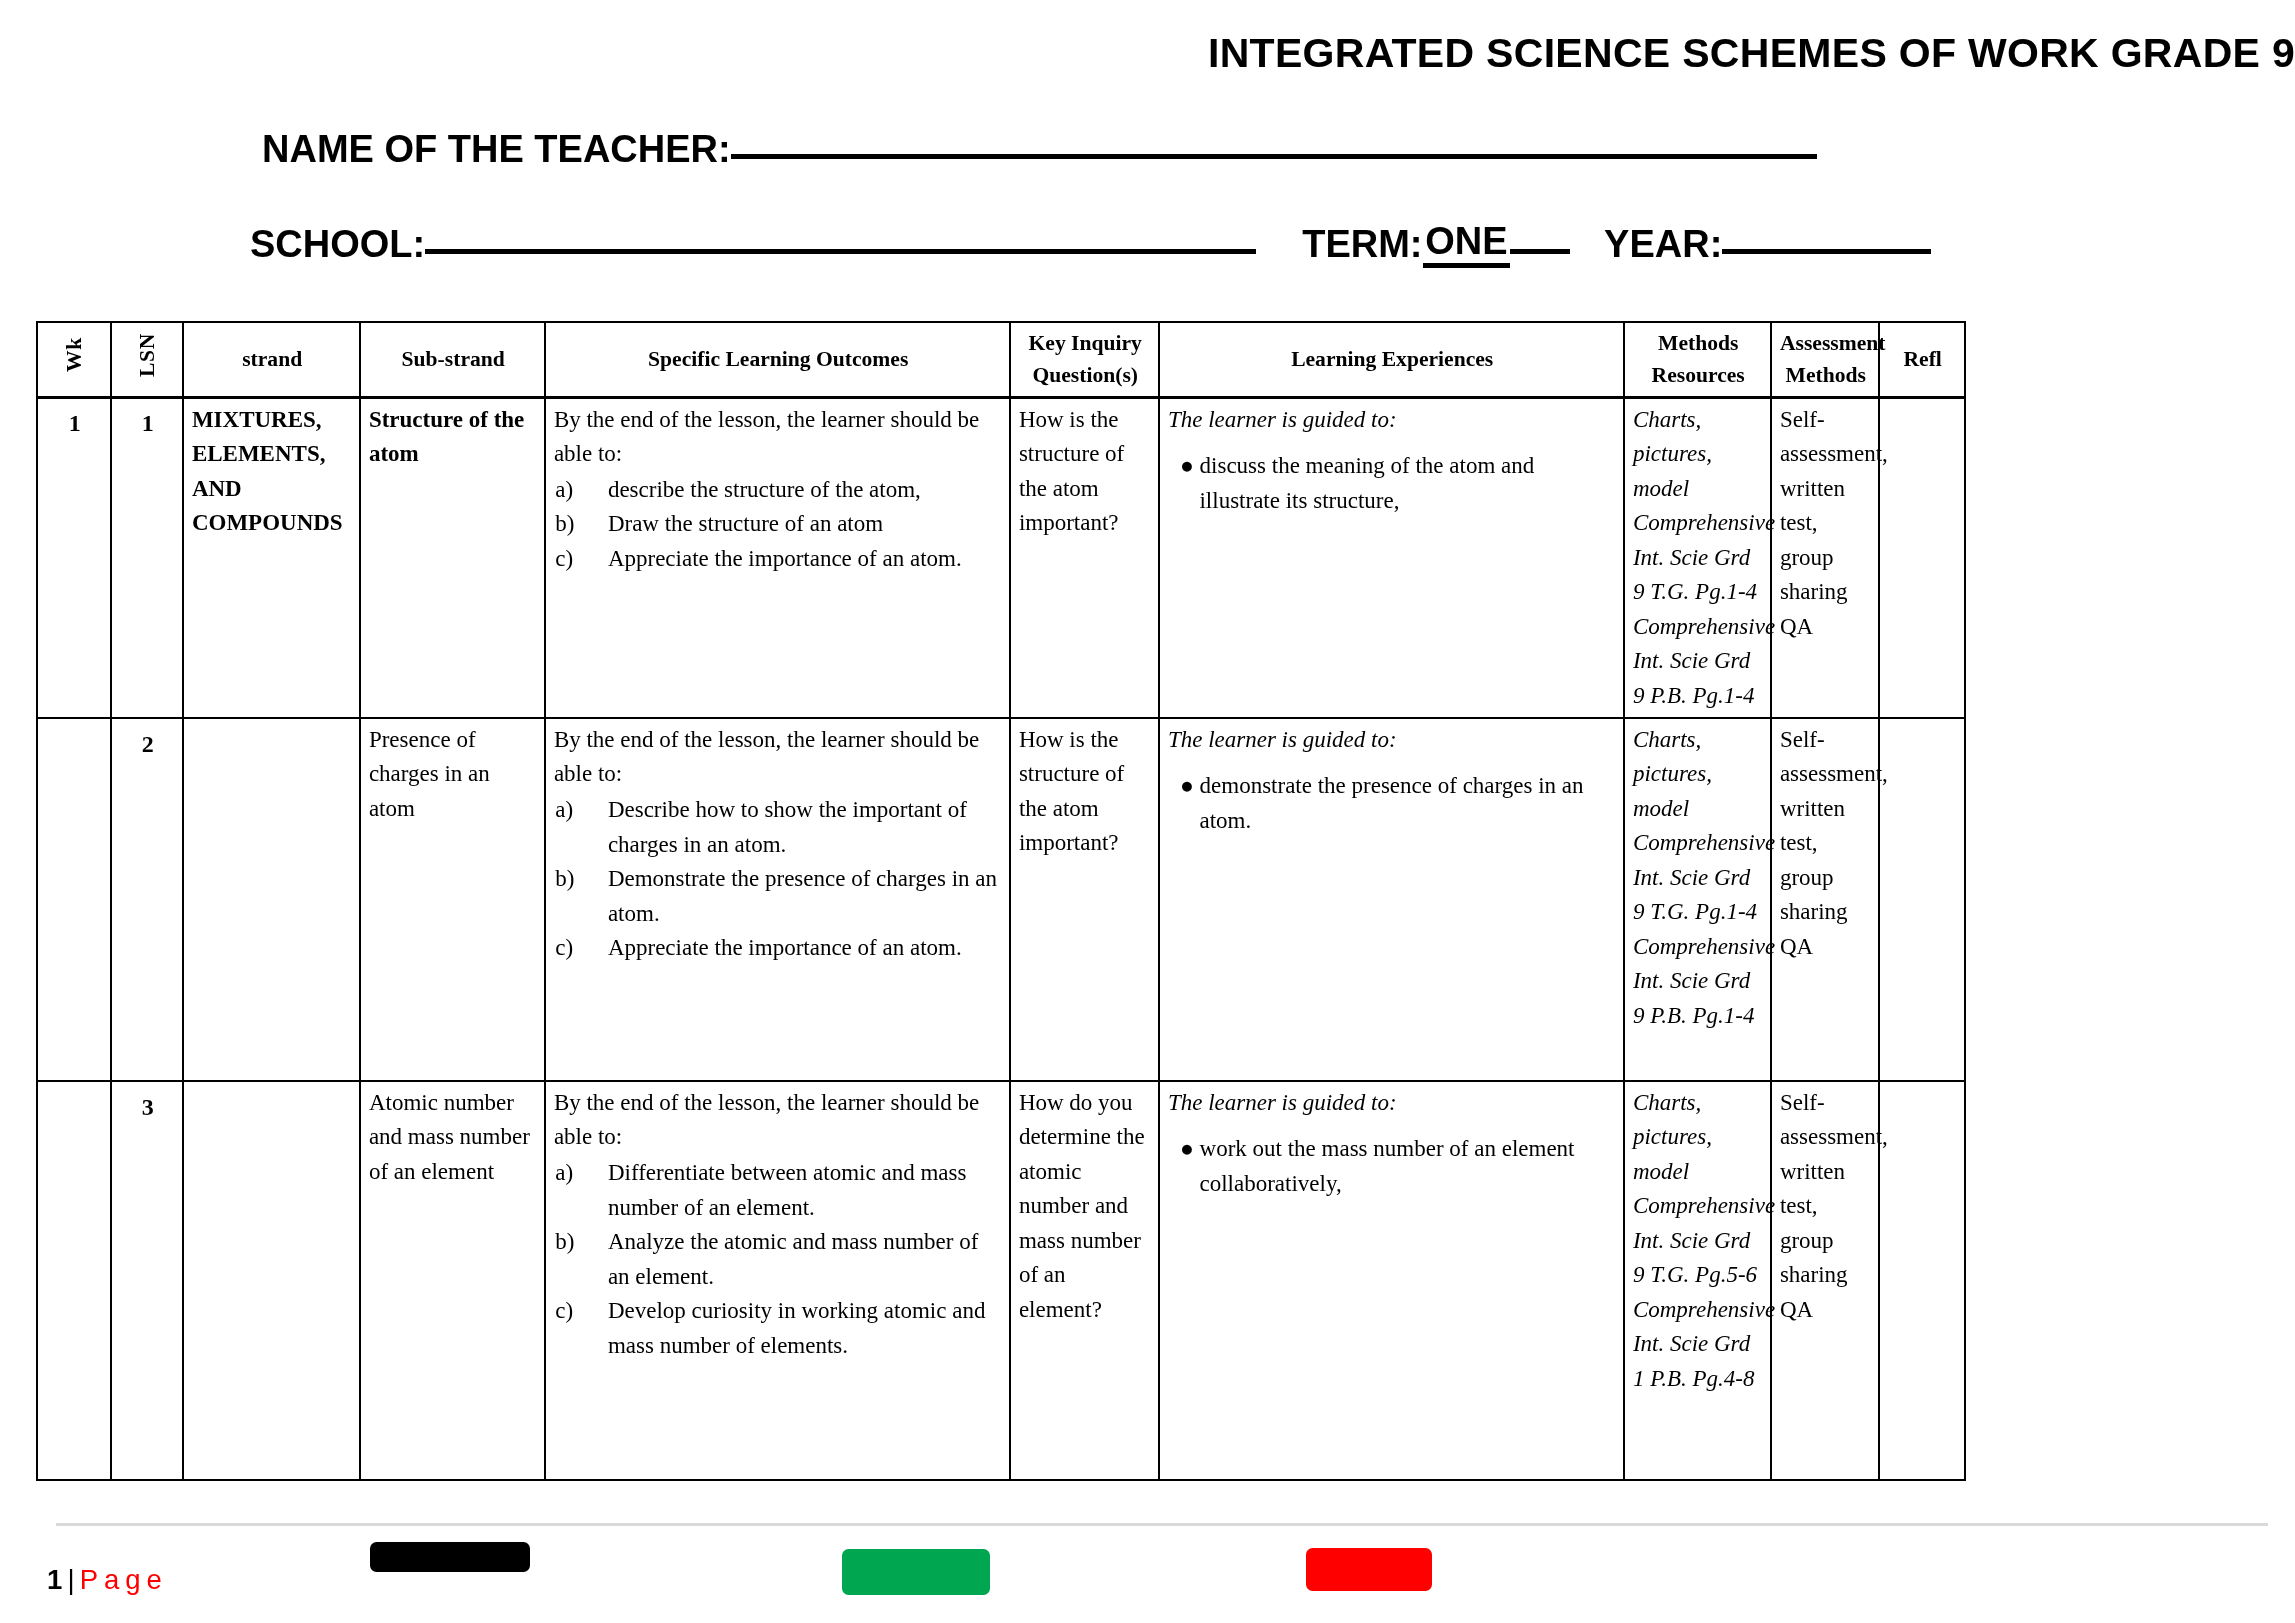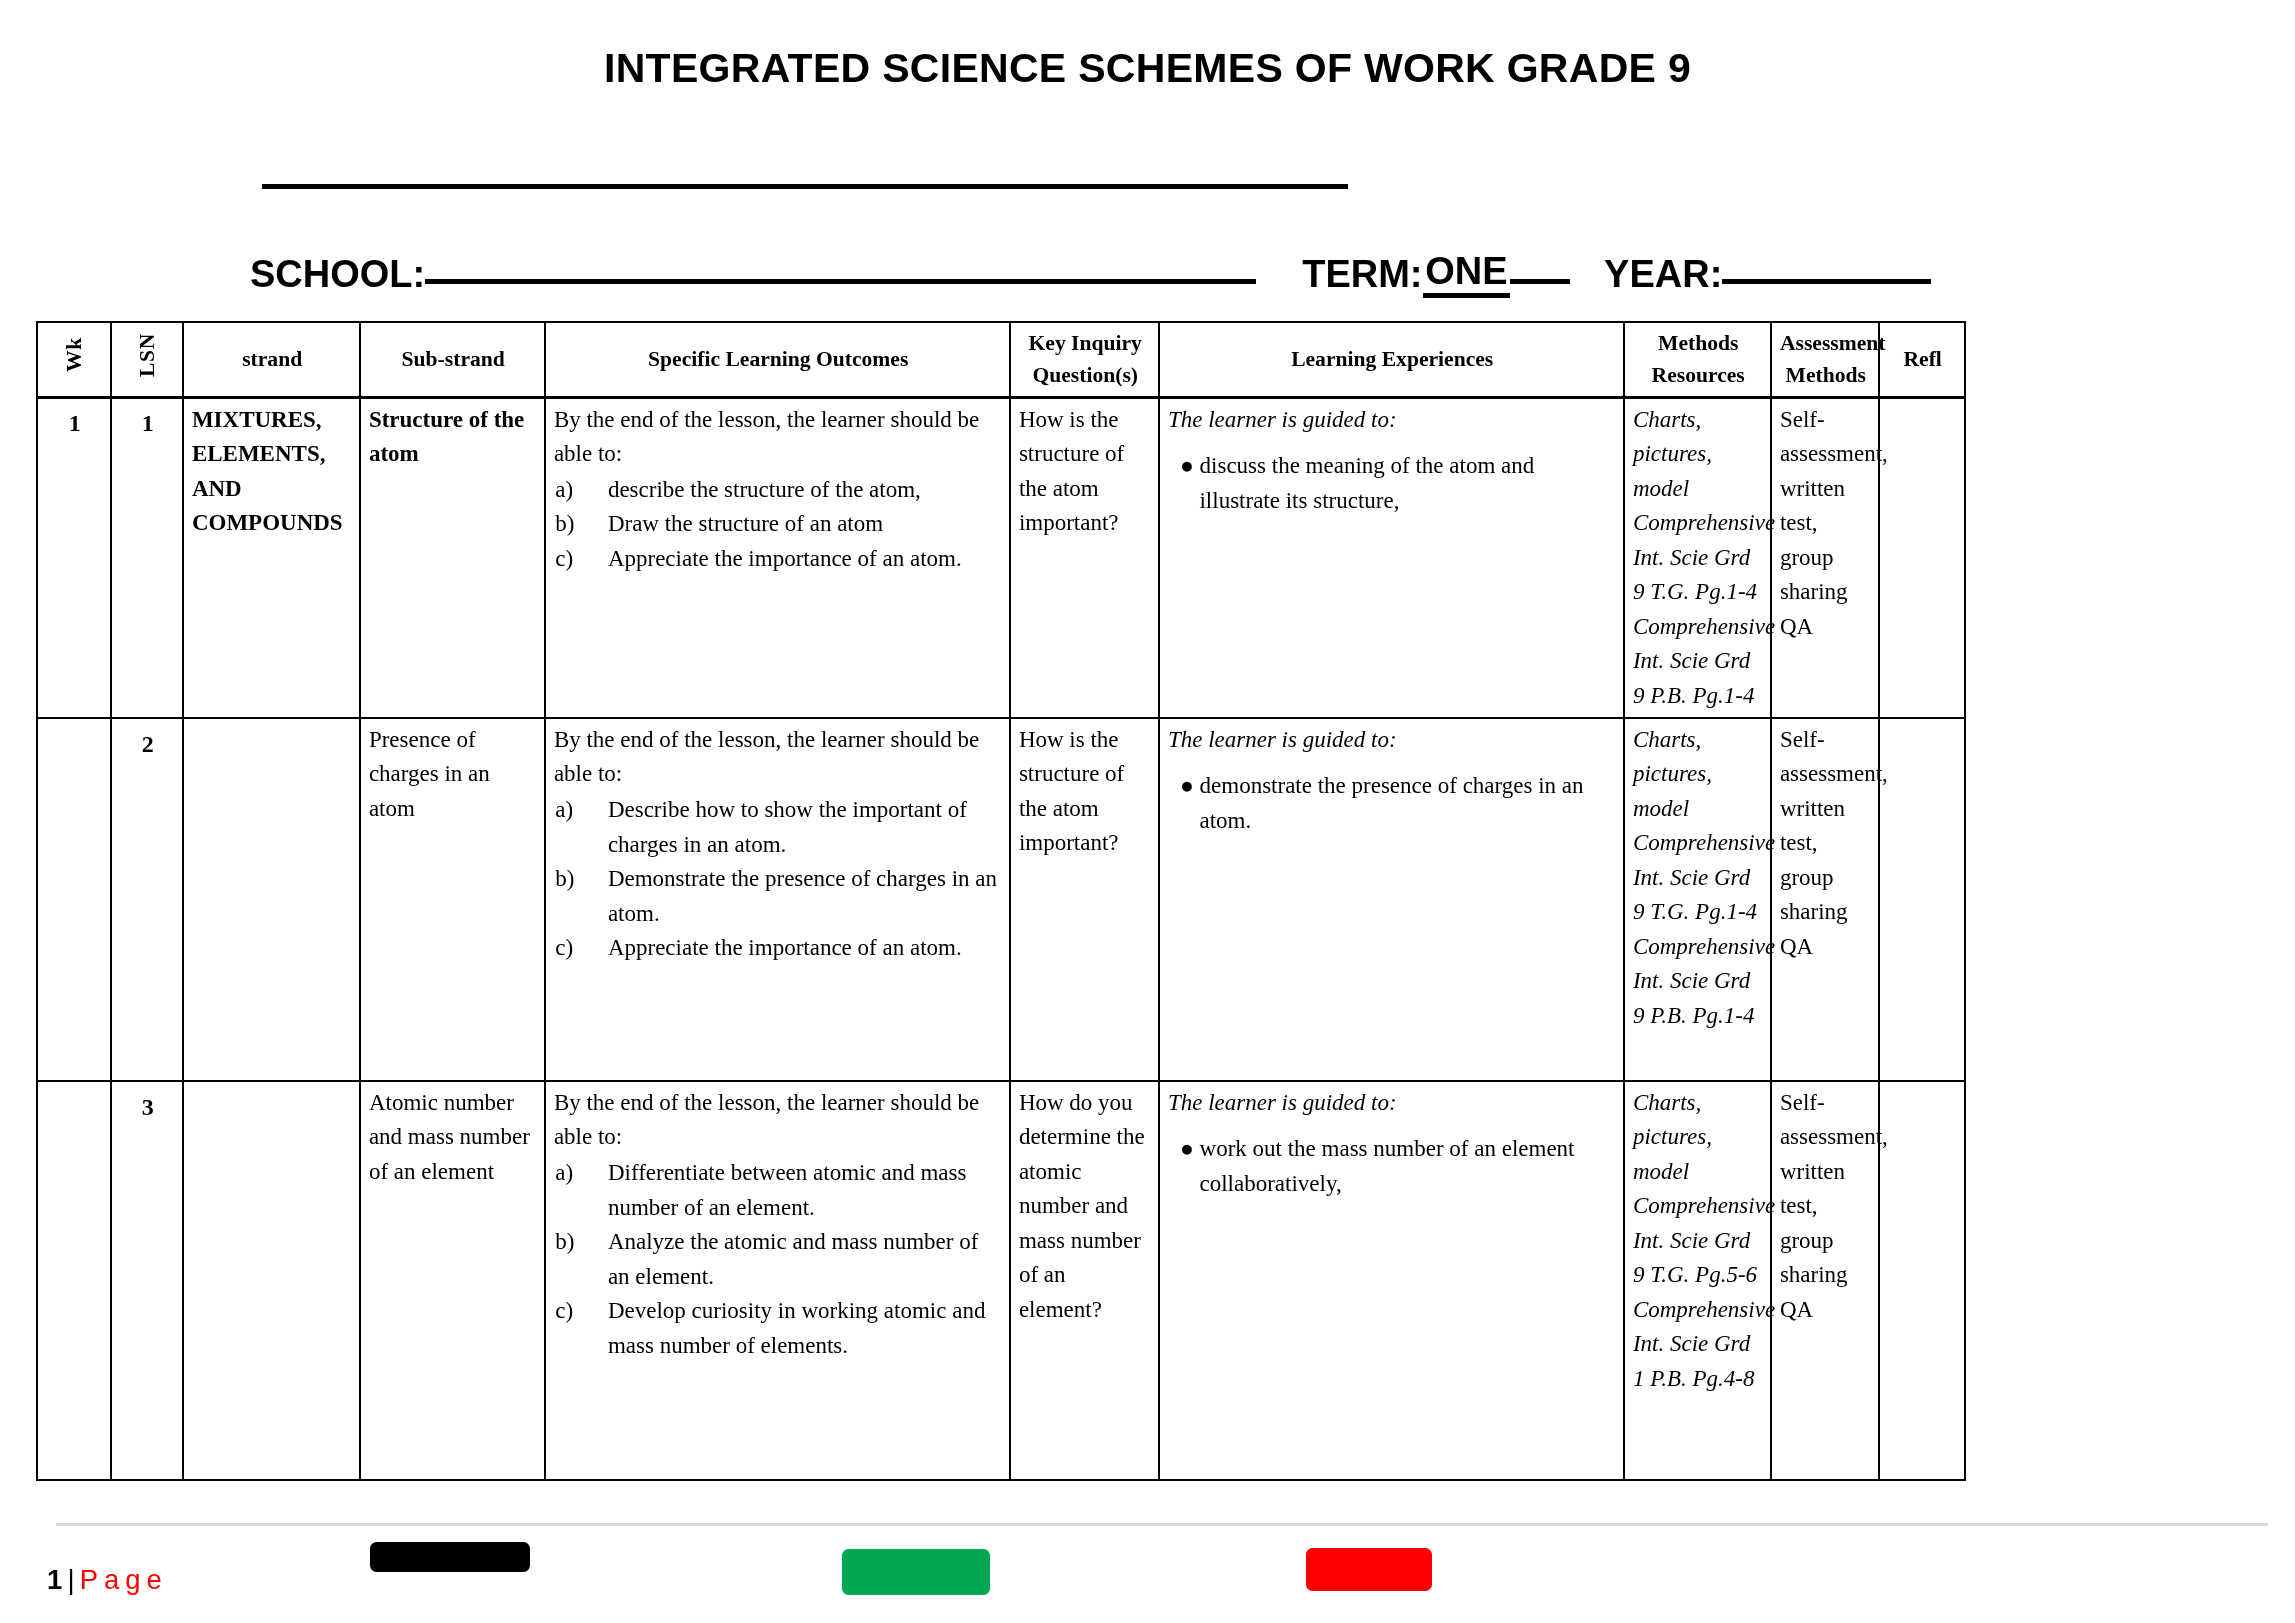--- a/index.html
+++ b/index.html
@@ -11,26 +11,26 @@
     width: 2295px;
     height: 1623px;
     font-family: "Liberation Serif", "DejaVu Serif", serif;
     color: #000000;
     position: relative;
     overflow: hidden;
   }
 
   
   .doc-title {
-    text-align: center;
+    text-align: right;
     font-family: "Liberation Sans", "DejaVu Sans", sans-serif;
     font-weight: bold;
     font-size: 41px;
     letter-spacing: 0.3px;
-    margin: 15px;
+    margin: 0;
     padding-top: 30px;
   }
 
   .field-line {
     font-family: "Liberation Sans", "DejaVu Sans", sans-serif;
     font-weight: bold;
     font-size: 38px;
     white-space: nowrap;
   }
 
@@ -193,21 +193,21 @@
   .sw-black { left: 370px;  top: 1542px; width: 160px; height: 30px; }
   .sw-green { left: 842px; top: 1549px; width: 148px; height: 46px; }
   .sw-red   { left: 1306px; top: 1548px; width: 126px; height: 43px; }
 </style>
 </head>
 <body>
 
 <h1 class="doc-title">INTEGRATED SCIENCE SCHEMES OF WORK GRADE 9</h1>
 
 <div class="field-line teacher-row">
-  <span class="blank blank-teacher"></span>
+  <span>NAME OF THE TEACHER:</span><span class="blank blank-teacher"></span>
 </div>
 
 <div class="field-line school-row">
   <span>SCHOOL:</span>
     <span class="blank blank-school"></span>
     <span class="gap-md"></span>
     <span>TERM:</span>
     <span class="term-value">ONE</span>
     <span class="term-tail"></span>
     <span class="gap-sm"></span>

